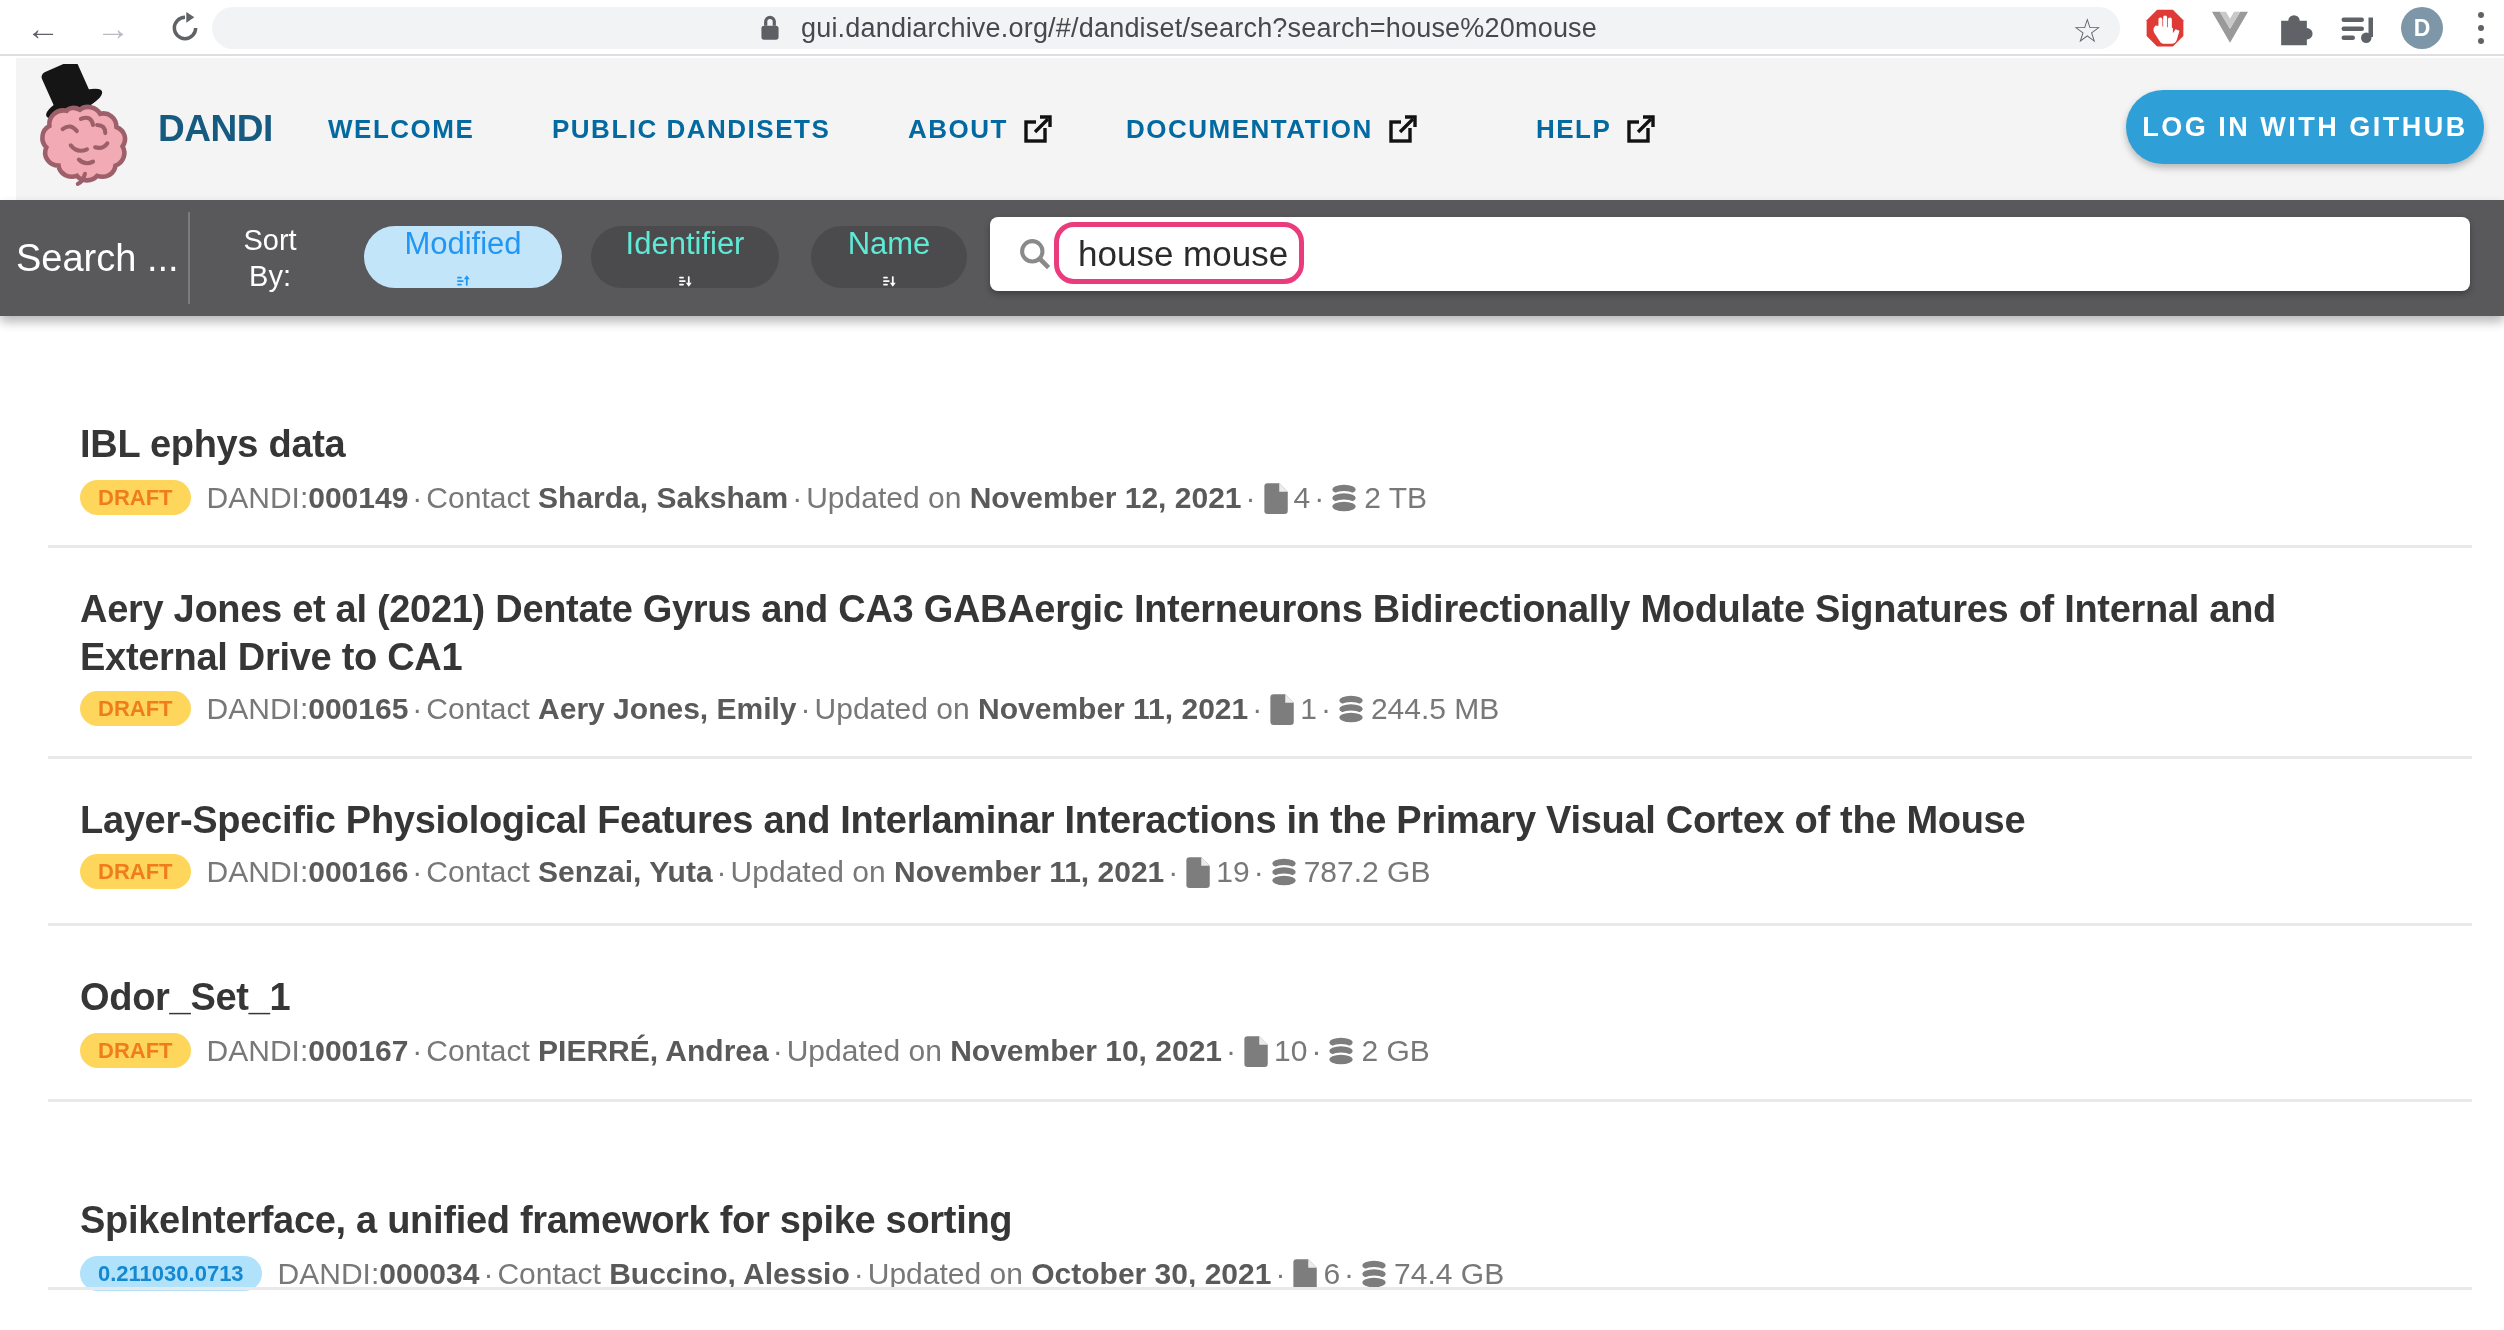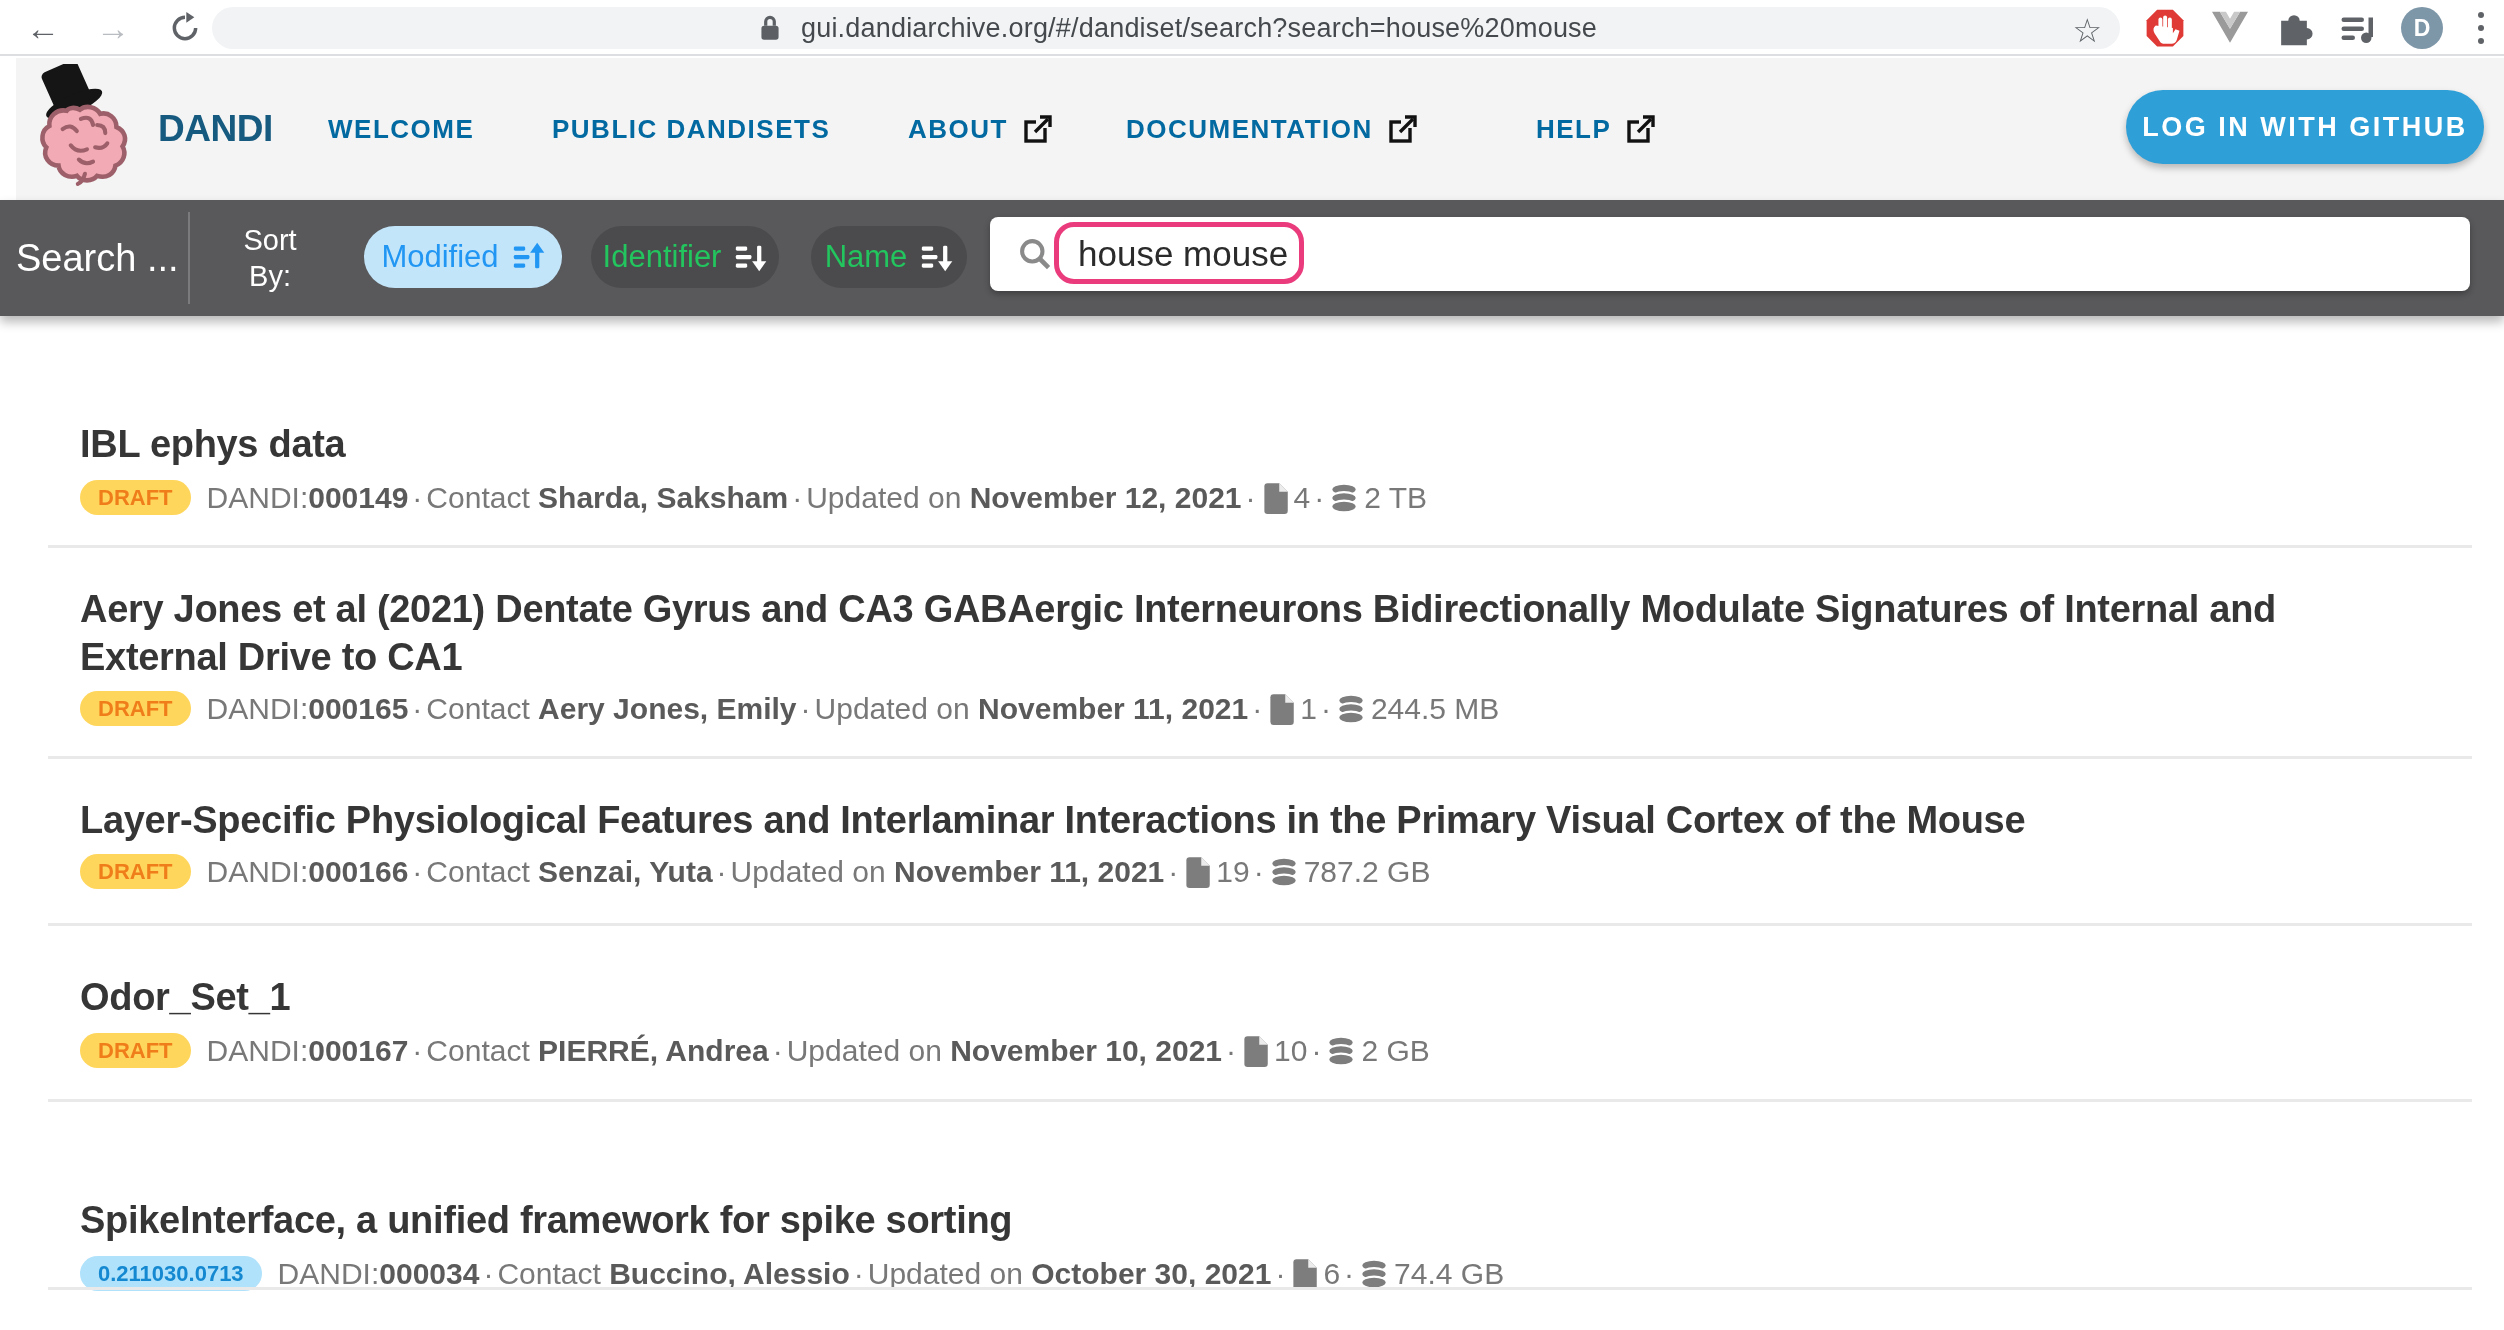--- a/index.html
+++ b/index.html
@@ -24,23 +24,23 @@
   .logo { position:absolute; left:16px; top:6px; }
   .brand { position:absolute; left:142px; top:50px; font-size:37px; font-weight:bold; letter-spacing:-0.5px; color:#175a80; }
   .nav-item { position:absolute; top:56px; display:flex; align-items:center; gap:14px; font-size:26px; font-weight:bold; letter-spacing:1.5px; color:#0369a1; cursor:pointer; }
   .login-btn { position:absolute; left:2110px; top:32px; width:358px; height:74px; border:none; border-radius:37px; background:#2e9fd7; color:#fff; font-family:"Liberation Sans", sans-serif; font-size:27px; font-weight:bold; letter-spacing:2.5px; box-shadow:0 4px 7px rgba(0,0,0,0.25); cursor:pointer; }
 
   
   .search-bar { position:absolute; left:0; top:200px; width:2504px; height:116px; background:#59595b; box-shadow:0 6px 10px rgba(0,0,0,0.28); }
   .search-label { position:absolute; left:16px; top:0; height:116px; display:flex; align-items:center; font-size:38px; color:#fff; }
   .vdivider { position:absolute; left:188px; top:12px; width:2px; height:92px; background:#7b7b7d; }
   .sortby { position:absolute; left:224px; top:0; width:92px; height:116px; display:flex; flex-direction:column; align-items:center; justify-content:center; color:#fff; font-size:29px; line-height:36px; }
-  .chip { position:absolute; top:26px; height:62px; border-radius:31px; display:flex; align-items:center; justify-content:center; gap:12px; font-size:31px; cursor:pointer; }
+  .chip { position:absolute; top:26px; height:62px; border-radius:31px; display:flex; align-items:center; justify-content:center; gap:12px; font-size:31px; cursor:pointer;flex-direction:column; }
   .chip.active { background:#c3e5fa; color:#2196f3; }
-  .chip.plain { background:#4b4b4d; color:#22c55e; }
+  .chip.plain { background:#4b4b4d; color:#5eead4; }
   .search-input { position:absolute; left:990px; top:17px; width:1480px; height:74px; background:#fff; border-radius:8px; box-shadow:0 3px 6px rgba(0,0,0,0.3); }
   .mag { position:absolute; left:26px; top:18px; }
   .input-value { position:absolute; left:88px; top:0; height:74px; display:flex; align-items:center; font-size:35px; color:#2b2b2b; }
   .annotation { position:absolute; left:64px; top:5px; width:250px; height:62px; border:5px solid #ea3c7d; border-radius:20px; }
 
   
   .result { position:absolute; left:80px; width:2392px; }
   .r-title { font-size:38px; font-weight:bold; color:#363636; line-height:48px; max-width:2330px; letter-spacing:-0.3px; cursor:pointer; }
   .r-meta { position:absolute; left:0; display:flex; align-items:center; gap:4px; font-size:30px; color:#787878; white-space:nowrap; }
   .r-meta b { color:#5a5a5a; }

